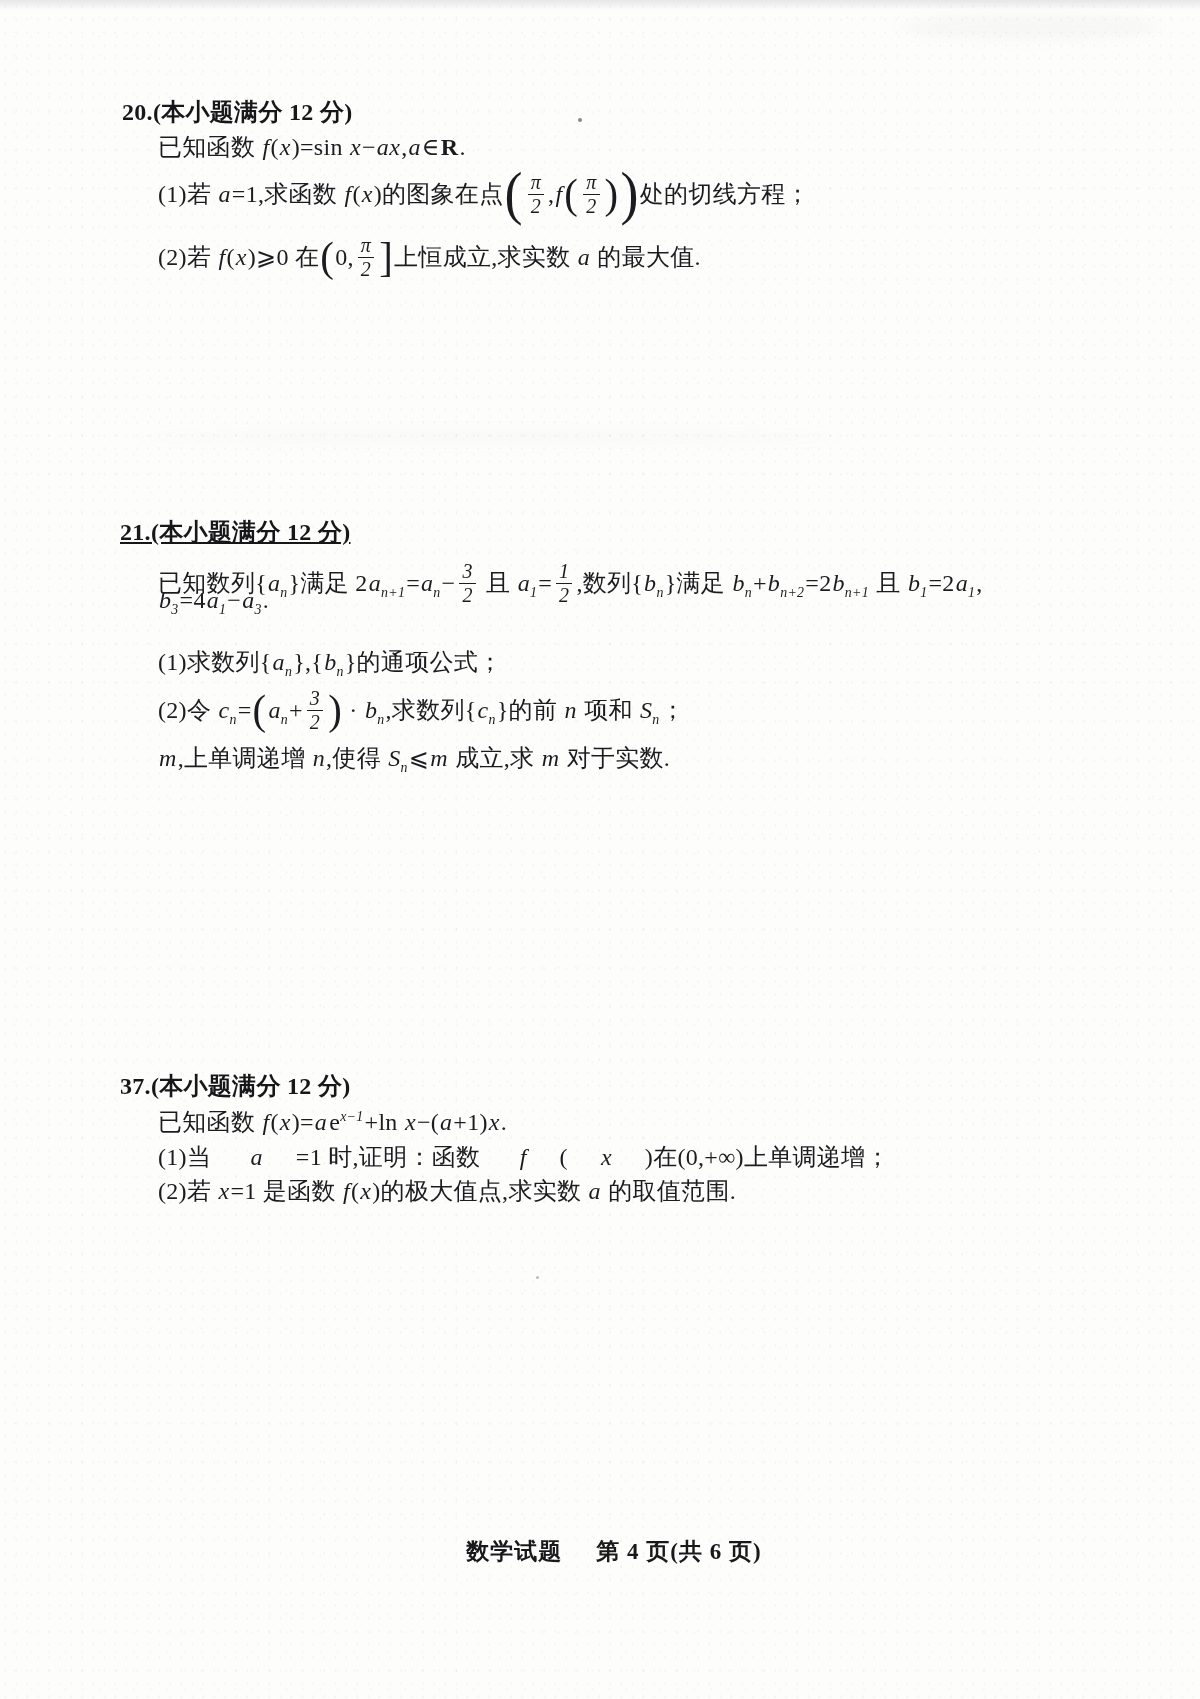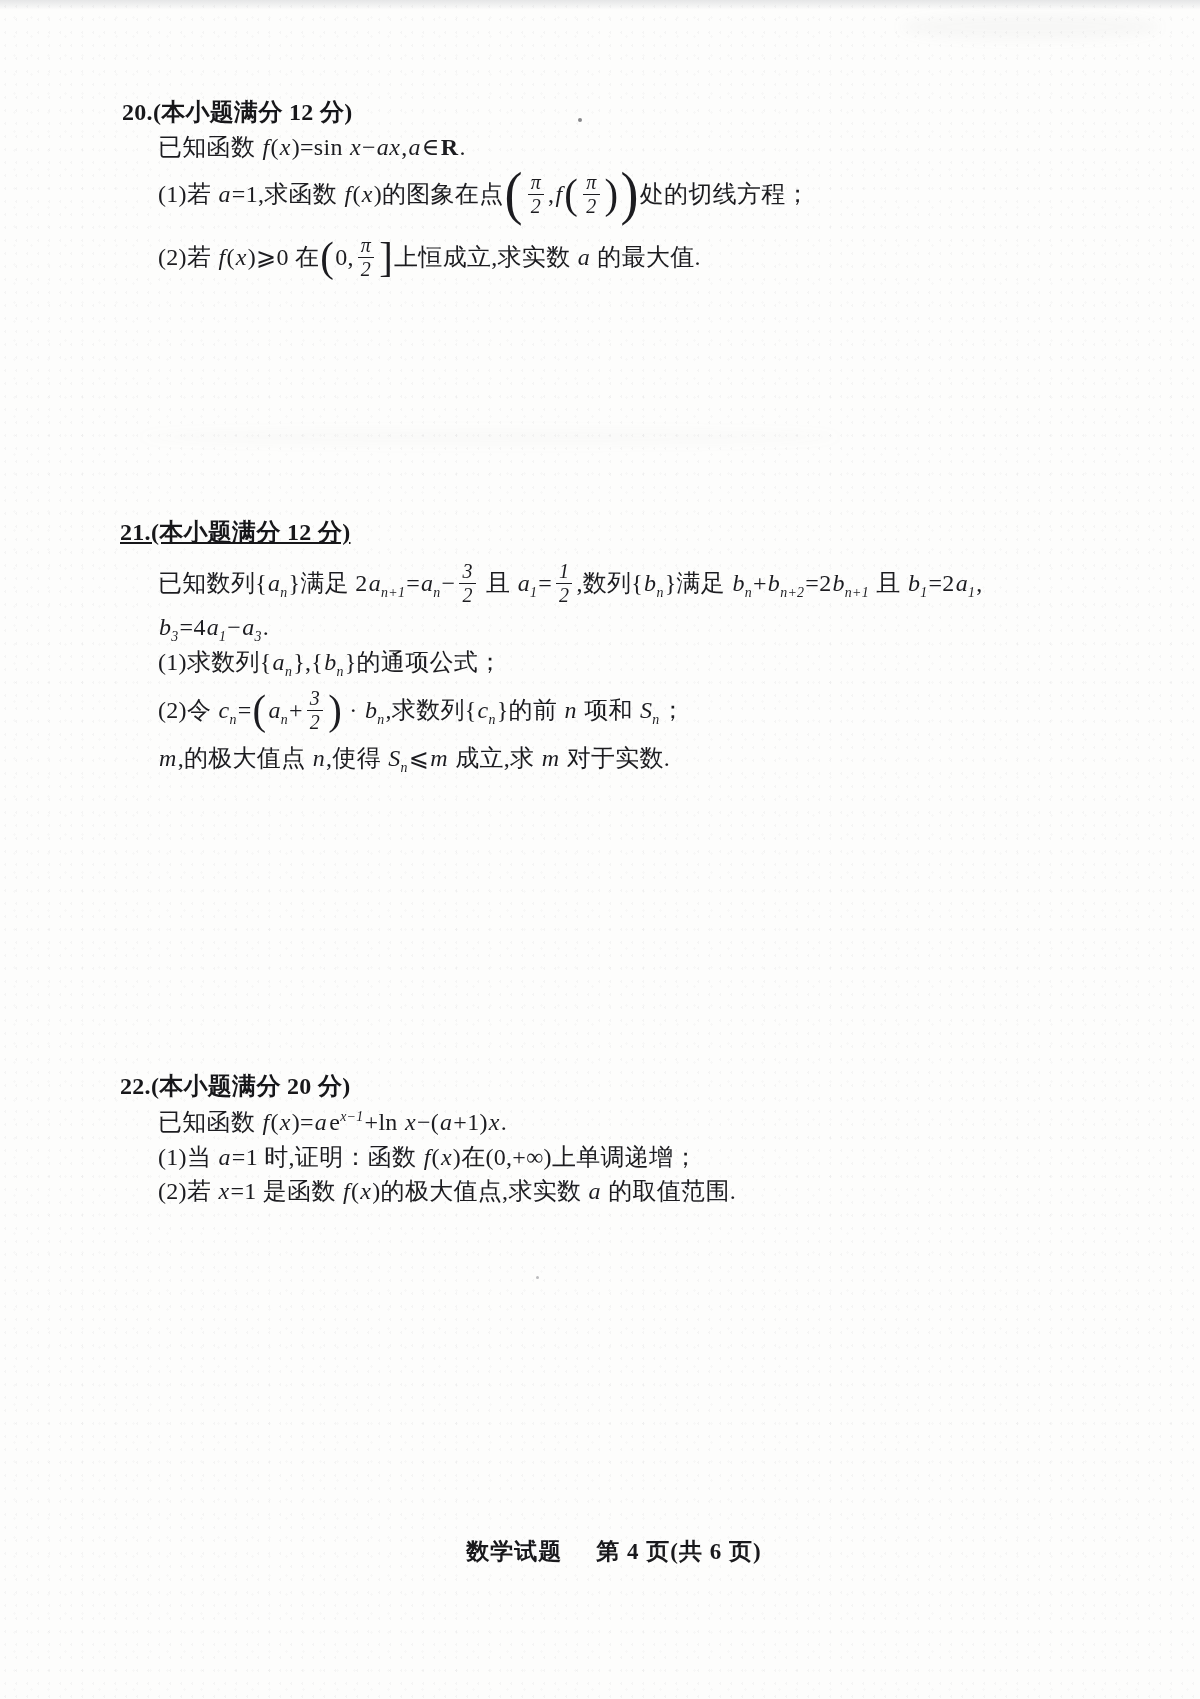--- a/index.html
+++ b/index.html
@@ -71,27 +71,27 @@
   <div class="noise-dot" style="left:578px;top:118px;"></div>
   <div class="noise-dot" style="left:536px;top:1276px;width:3px;height:3px;background:rgba(40,40,45,0.3);"></div>
 
   <div class="line hdr" style="left:122px;top:96px;">20.(本小题满分 12 分)</div>
   <div class="line" style="left:158px;top:131px;"><span class="txt">已知函数 </span><span class="m">f</span><span class="txt">(</span><span class="m">x</span><span class="txt">)=sin </span><span class="m">x</span><span class="txt">−</span><span class="m">ax</span><span class="txt">,</span><span class="m">a</span><span class="txt">∈</span><span class="bold-u">R</span><span class="txt">.</span></div>
   <div class="line" style="left:158px;top:163px;height:62px;"><span class="txt">(1)若 </span><span class="m">a</span><span class="txt">=1,求函数 </span><span class="m">f</span><span class="txt">(</span><span class="m">x</span><span class="txt">)的图象在点</span><span class="big tall">(</span><span class="frac"><span class="num">π</span><span class="bar"></span><span class="den">2</span></span><span class="txt">,</span><span class="m">f</span><span class="big">(</span><span class="frac"><span class="num">π</span><span class="bar"></span><span class="den">2</span></span><span class="big">)</span><span class="big tall">)</span><span class="txt">处的切线方程；</span></div>
   <div class="line" style="left:158px;top:226px;height:62px;"><span class="txt">(2)若 </span><span class="m">f</span><span class="txt">(</span><span class="m">x</span><span class="txt">)⩾0 在</span><span class="big">(</span><span class="txt">0,</span><span class="frac"><span class="num">π</span><span class="bar"></span><span class="den">2</span></span><span class="big">]</span><span class="txt">上恒成立,求实数 </span><span class="m">a</span><span class="txt"> 的最大值.</span></div>
 
   <div class="line hdr" style="left:120px;top:516px;text-decoration:underline;">21.(本小题满分 12 分)</div>
   <div class="line" style="left:158px;top:552px;height:62px;"><span class="txt">已知数列{</span><span class="m"><span>a</span><sub>n</sub></span><span class="txt">}满足 2</span><span class="m"><span>a</span><sub>n+1</sub></span><span class="txt">=</span><span class="m"><span>a</span><sub>n</sub></span><span class="txt">−</span><span class="frac"><span class="num">3</span><span class="bar"></span><span class="den">2</span></span><span class="txt"> 且 </span><span class="m"><span>a</span><sub>1</sub></span><span class="txt">=</span><span class="frac"><span class="num">1</span><span class="bar"></span><span class="den">2</span></span><span class="txt">,数列{</span><span class="m"><span>b</span><sub>n</sub></span><span class="txt">}满足 </span><span class="m"><span>b</span><sub>n</sub></span><span class="txt">+</span><span class="m"><span>b</span><sub>n+2</sub></span><span class="txt">=2</span><span class="m"><span>b</span><sub>n+1</sub></span><span class="txt"> 且 </span><span class="m"><span>b</span><sub>1</sub></span><span class="txt">=2</span><span class="m"><span>a</span><sub>1</sub></span><span class="txt">,</span></div>
-  <div class="line" style="left:158px;top:614px;"><span class="m"><span>b</span><sub>3</sub></span><span class="txt">=4</span><span class="m"><span>a</span><sub>1</sub></span><span class="txt">−</span><span class="m"><span>a</span><sub>3</sub></span><span class="txt">.</span></div>
+  <div class="line" style="left:158px;top:587px;"><span class="m"><span>b</span><sub>3</sub></span><span class="txt">=4</span><span class="m"><span>a</span><sub>1</sub></span><span class="txt">−</span><span class="m"><span>a</span><sub>3</sub></span><span class="txt">.</span></div>
   <div class="line" style="left:158px;top:646px;text-align:right;"><span class="txt">(1)求数列{</span><span class="m"><span>a</span><sub>n</sub></span><span class="txt">},{</span><span class="m"><span>b</span><sub>n</sub></span><span class="txt">}的通项公式；</span></div>
   <div class="line" style="left:158px;top:678px;height:64px;"><span class="txt">(2)令 </span><span class="m"><span>c</span><sub>n</sub></span><span class="txt">=</span><span class="big">(</span><span class="m"><span>a</span><sub>n</sub></span><span class="txt">+</span><span class="frac"><span class="num">3</span><span class="bar"></span><span class="den">2</span></span><span class="big">)</span><span class="txt"> · </span><span class="m"><span>b</span><sub>n</sub></span><span class="txt">,求数列{</span><span class="m"><span>c</span><sub>n</sub></span><span class="txt">}的前 </span><span class="m">n</span><span class="txt"> 项和 </span><span class="m"><span>S</span><sub>n</sub></span><span class="txt">；</span></div>
-  <div class="line" style="left:158px;top:742px;"><span class="m">m</span><span class="txt">,的极大值点 </span><span class="m">n</span><span class="txt">,使得 </span><span class="m"><span>S</span><sub>n</sub></span><span class="txt">⩽</span><span class="m">m</span><span class="txt"> 成立,求 </span><span class="m">m</span><span class="txt"> 对于实数.</span></div>
+  <div class="line" style="left:158px;top:742px;"><span class="m">m</span><span class="txt">,上单调递增 </span><span class="m">n</span><span class="txt">,使得 </span><span class="m"><span>S</span><sub>n</sub></span><span class="txt">⩽</span><span class="m">m</span><span class="txt"> 成立,求 </span><span class="m">m</span><span class="txt"> 对于实数.</span></div>
 
-  <div class="line hdr" style="left:120px;top:1070px;">22.(本小题满分 20 分)</div>
+  <div class="line hdr" style="left:120px;top:1070px;">37.(本小题满分 12 分)</div>
   <div class="line" style="left:158px;top:1106px;"><span class="txt">已知函数 </span><span class="m">f</span><span class="txt">(</span><span class="m">x</span><span class="txt">)=</span><span class="m">a</span><span class="m"><span class="up">e</span><sup>x−1</sup></span><span class="txt">+ln </span><span class="m">x</span><span class="txt">−(</span><span class="m">a</span><span class="txt">+1)</span><span class="m">x</span><span class="txt">.</span></div>
-  <div class="line" style="left:158px;top:1141px;"><span class="txt">(1)当 </span><span class="m">a</span><span class="txt">=1 时,证明：函数 </span><span class="m">f</span><span class="txt">(</span><span class="m">x</span><span class="txt">)在(0,+∞)上单调递增；</span></div>
+  <div class="line" style="left:158px;top:1141px;gap:32px;"><span class="txt">(1)当 </span><span class="m">a</span><span class="txt">=1 时,证明：函数 </span><span class="m">f</span><span class="txt">(</span><span class="m">x</span><span class="txt">)在(0,+∞)上单调递增；</span></div>
   <div class="line" style="left:158px;top:1175px;"><span class="txt">(2)若 </span><span class="m">x</span><span class="txt">=1 是函数 </span><span class="m">f</span><span class="txt">(</span><span class="m">x</span><span class="txt">)的极大值点,求实数 </span><span class="m">a</span><span class="txt"> 的取值范围.</span></div>
 
   <div class="footer" style="top:1536px;">
     <span>数学试题</span>
     <span>第 4 页(共 6 页)</span>
   </div>
 </div>
 
 </body></html>

